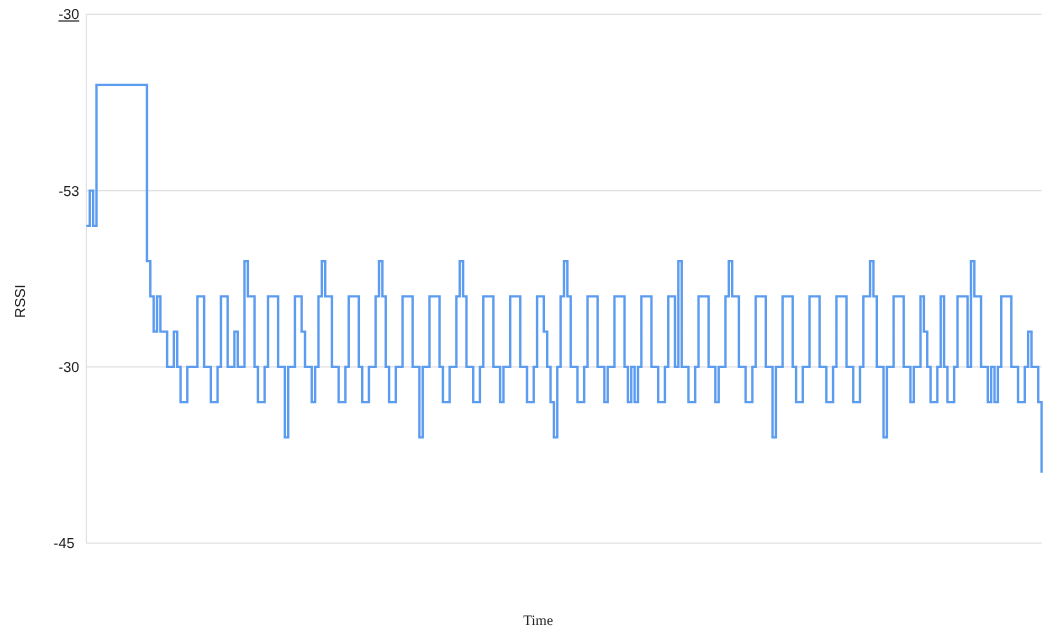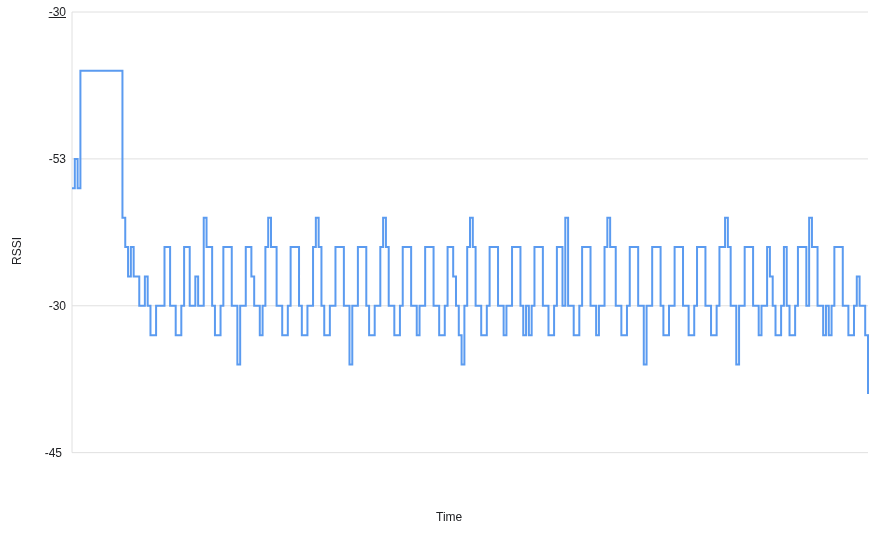--- a/index.html
+++ b/index.html
@@ -22,20 +22,21 @@
     position: absolute;
     transform: rotate(-90deg);
     transform-origin: left top;
     font-size: 12px;
     color: #202124;
   }
   .xaxis-label {
     position: absolute;
     font-size: 12px;
     color: #202124;
+    font-family: Liberation Serif, serif;
   }
   .ytick {
     position: absolute;
     font-size: 12px;
     color: #202124;
     text-align: right;
   }
   svg { position: absolute; left: 0; top: 0; }
   .gridline { stroke: #e0e0e0; stroke-width: 1; }
   .axisline { stroke: #e0e0e0; stroke-width: 1; }

